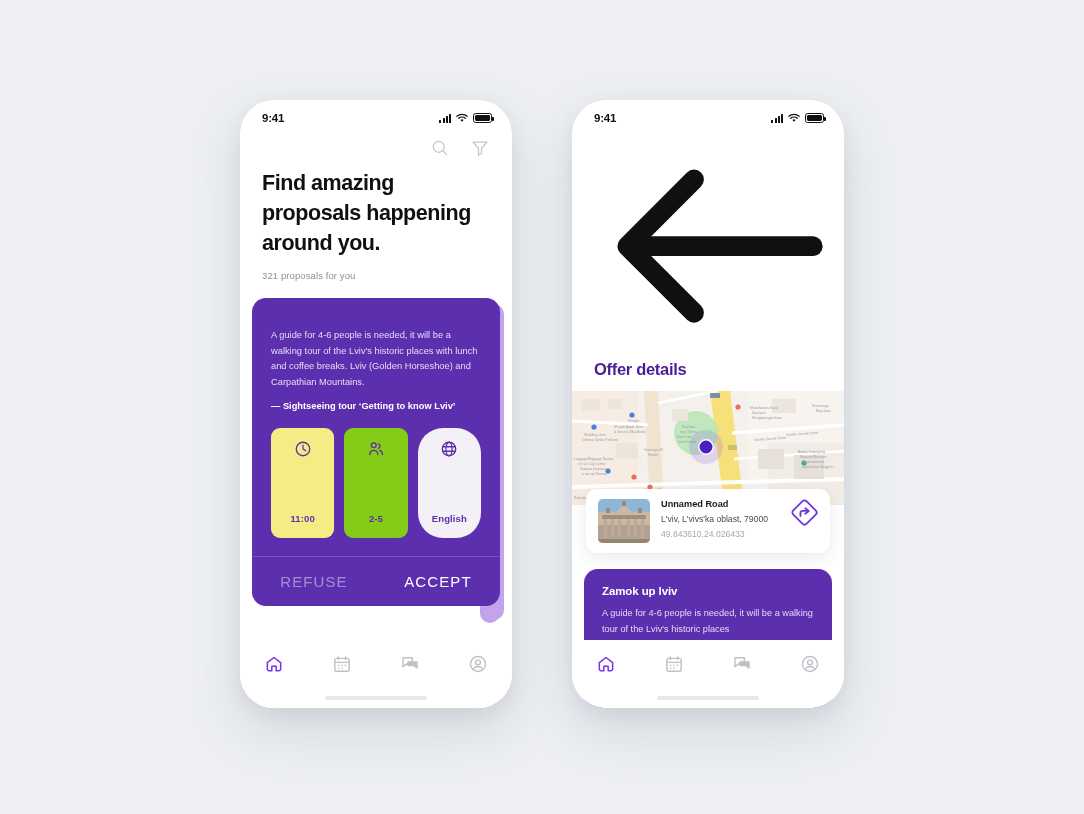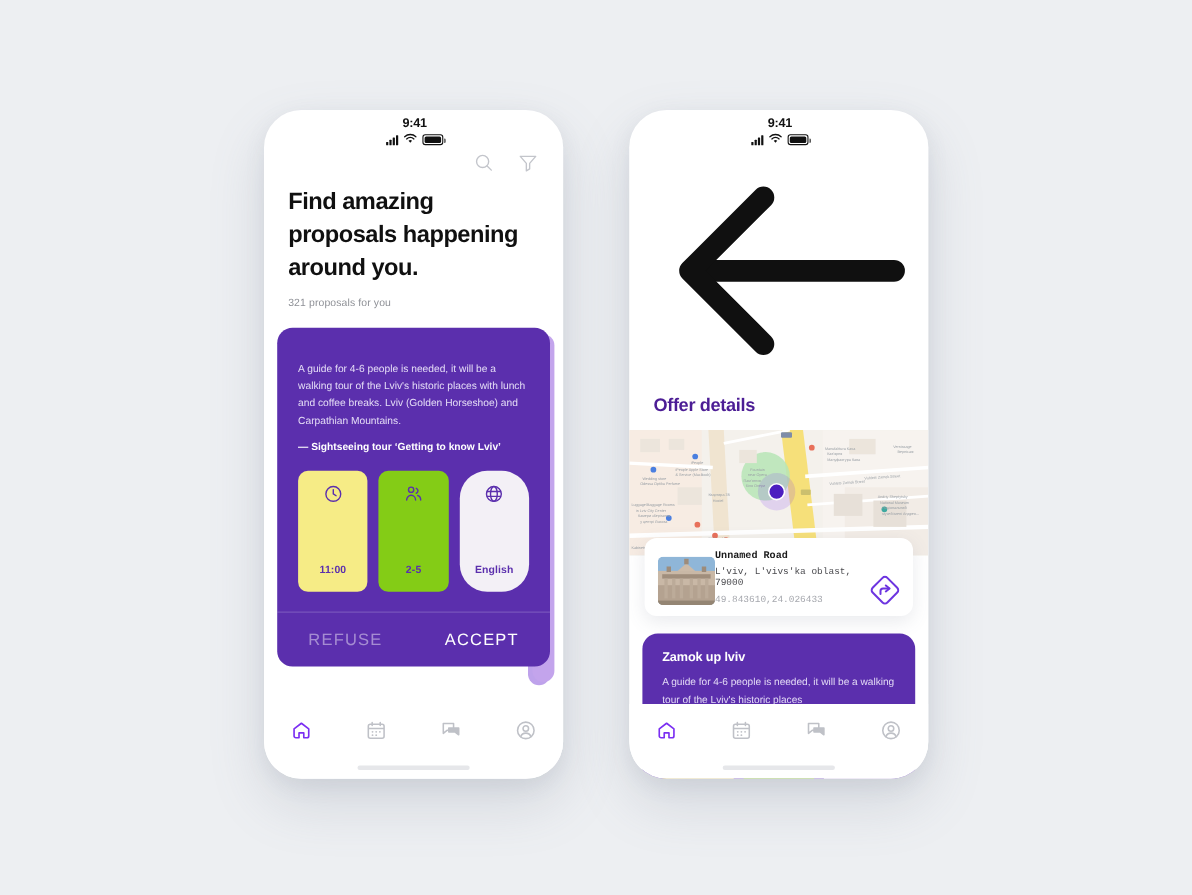--- a/index.html
+++ b/index.html
@@ -19,21 +19,21 @@
     border-radius: 34px;
     box-shadow: 0 22px 50px rgba(110,120,140,0.20), 0 6px 18px rgba(110,120,140,0.10);
     overflow: hidden;
   }
   #phone-one { left: 240px; top: 100px; }
   #phone-two { left: 572px; top: 100px; }
 
   
   .statusbar {
     height: 30px; display: flex; align-items: center;
-    justify-content: space-between; padding: 6px 20px 0 22px; flex-direction: column;
+    justify-content: space-between; padding: 6px 20px 0 22px;
   }
   .status-time { font-size: 11.5px; font-weight: bold; color: #111; letter-spacing: -0.2px; }
   .status-icons { display: flex; align-items: center; gap: 5px; }
   .signal { display: flex; align-items: flex-end; gap: 1.2px; height: 9px; }
   .signal i { display: block; width: 2px; background: #111; border-radius: 0.5px; }
   .signal i:nth-child(1){height:3px;} .signal i:nth-child(2){height:5px;}
   .signal i:nth-child(3){height:7px;} .signal i:nth-child(4){height:9px;}
   .battery {
     width: 19px; height: 9.5px; border: 1.2px solid #111;
     border-radius: 2.6px; position: relative; padding: 1px;
@@ -134,23 +134,22 @@
   }
 
   .map { position: relative; height: 114px; margin-top: 12px; overflow: hidden; background: #f3f0eb; }
   .map svg { display:block; width: 100%; height: 100%; }
 
   .addrcard {
     position: relative;
     margin: -16px 14px 0 14px;
     background: #fff; border-radius: 11px;
     box-shadow: 0 5px 16px rgba(90,100,120,0.13);
-    padding: 10px 12px; display: flex; align-items: flex-end; 
+    padding: 10px 12px; display: flex; align-items: flex-start; gap: 11px;
     z-index: 3;
-    font-family: Liberation Mono, monospace;
   }
   .thumb { width: 52px; height: 44px; border-radius: 5px; overflow: hidden; flex: 0 0 auto; }
   .thumb svg { display:block; width:100%; height:100%; }
   .addr-text { flex: 1; min-width: 0; }
   .addr-title { font-size: 9.2px; font-weight: bold; color: #1a1a1a; }
   .addr-line { font-size: 8.6px; color: #4b4b4f; margin-top: 5px; }
   .addr-coords { font-size: 8.6px; color: #a6a8ae; margin-top: 5px; }
   .dir-icon { width: 27px; height: 27px; color: #6d35e0; flex: 0 0 auto; cursor: pointer; }
   .dir-icon svg { display:block; width:100%; height:100%; }
 

